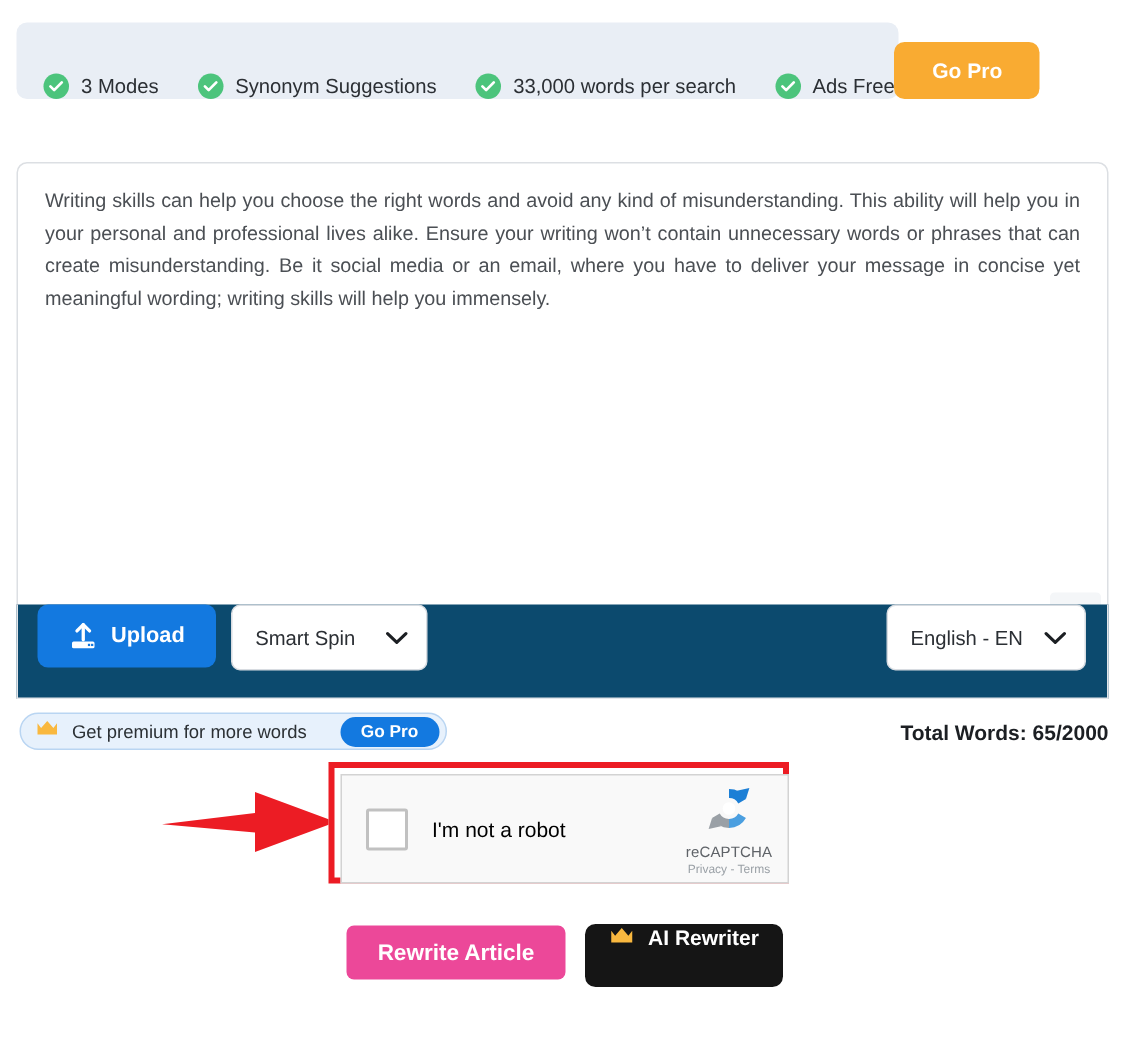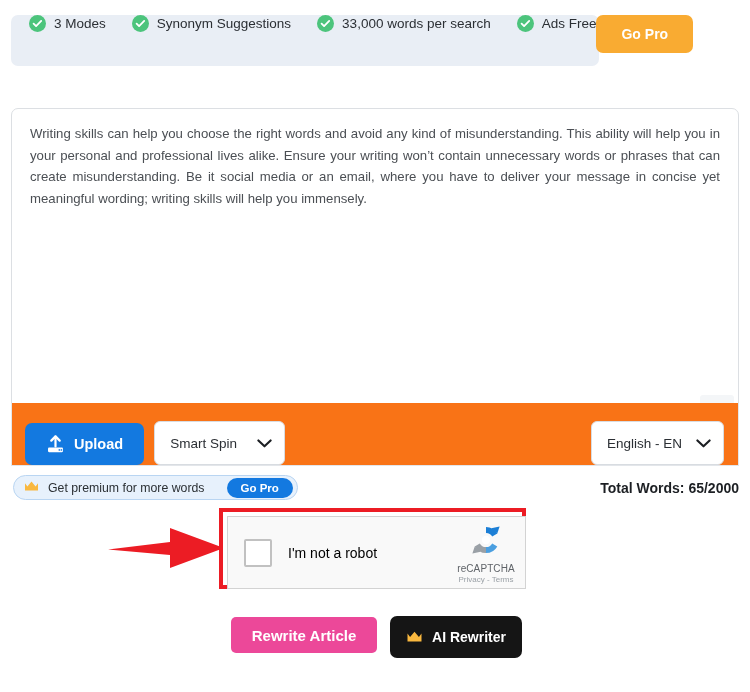--- a/index.html
+++ b/index.html
@@ -11,21 +11,21 @@
     overflow: hidden;
   }
   .page { position: relative; width: 750px; height: 692px; background:#fff; }
 
   
   .feature-bar {
     position: absolute; left: 11px; top: 15px;
     width: 588px; height: 51px;
     background: #e9eef5;
     border-radius: 7px;
-    display: flex; align-items: flex-start;
+    display: flex; align-items: flex-end;
     padding: 0 12px 0 18px;
   }
   .feature {
     display: flex; align-items: center;
     margin-right: 26px;
     font-size: 13.5px; color: #2b2f34;
     white-space: nowrap;
   }
   .feature:last-of-type { margin-right: 0; }
   .check-icon {
@@ -76,25 +76,25 @@
   .grammarly-dot {
     position: absolute; right: 2px; bottom: 2px;
     width: 9px; height: 9px; border-radius: 50%;
     background: #7a28cb;
   }
 
   
   .toolbar {
     position: absolute; left: 11px; top: 403px;
     width: 728px; height: 63px;
-    background: #f97316;
+    background: #0c4a6e;
     border-left: 1px solid #e3e6ea;
     border-right: 1px solid #e3e6ea;
     border-bottom: 1px solid #e3e6ea;
-    display: flex; align-items: flex-end;
+    display: flex; align-items: flex-start;
     padding: 0 14px 0 13px;
   }
   .upload-btn {
     background: #1379e0;
     color: #fff;
     border: none; border-radius: 7px;
     height: 42px;
     padding: 0 21px;
     font-size: 14.5px; font-weight: bold;
     display: flex; align-items: center;
@@ -203,21 +203,21 @@
     font-size: 15px; font-weight: bold;
     cursor: pointer;
   }
   .ai-btn {
     position: absolute; left: 390px; top: 616px;
     width: 132px; height: 42px;
     background: #151515;
     color: #fff;
     border: none; border-radius: 7px;
     font-size: 14px; font-weight: bold;
-    display: flex; align-items: center; justify-content: center;
+    display: flex; align-items: flex-start; justify-content: center;
     cursor: pointer;
   }
   .ai-btn svg { margin-right: 9px; }
 </style>
 </head>
 <body>
 
 <div class="page">
 
   <div class="feature-bar">

